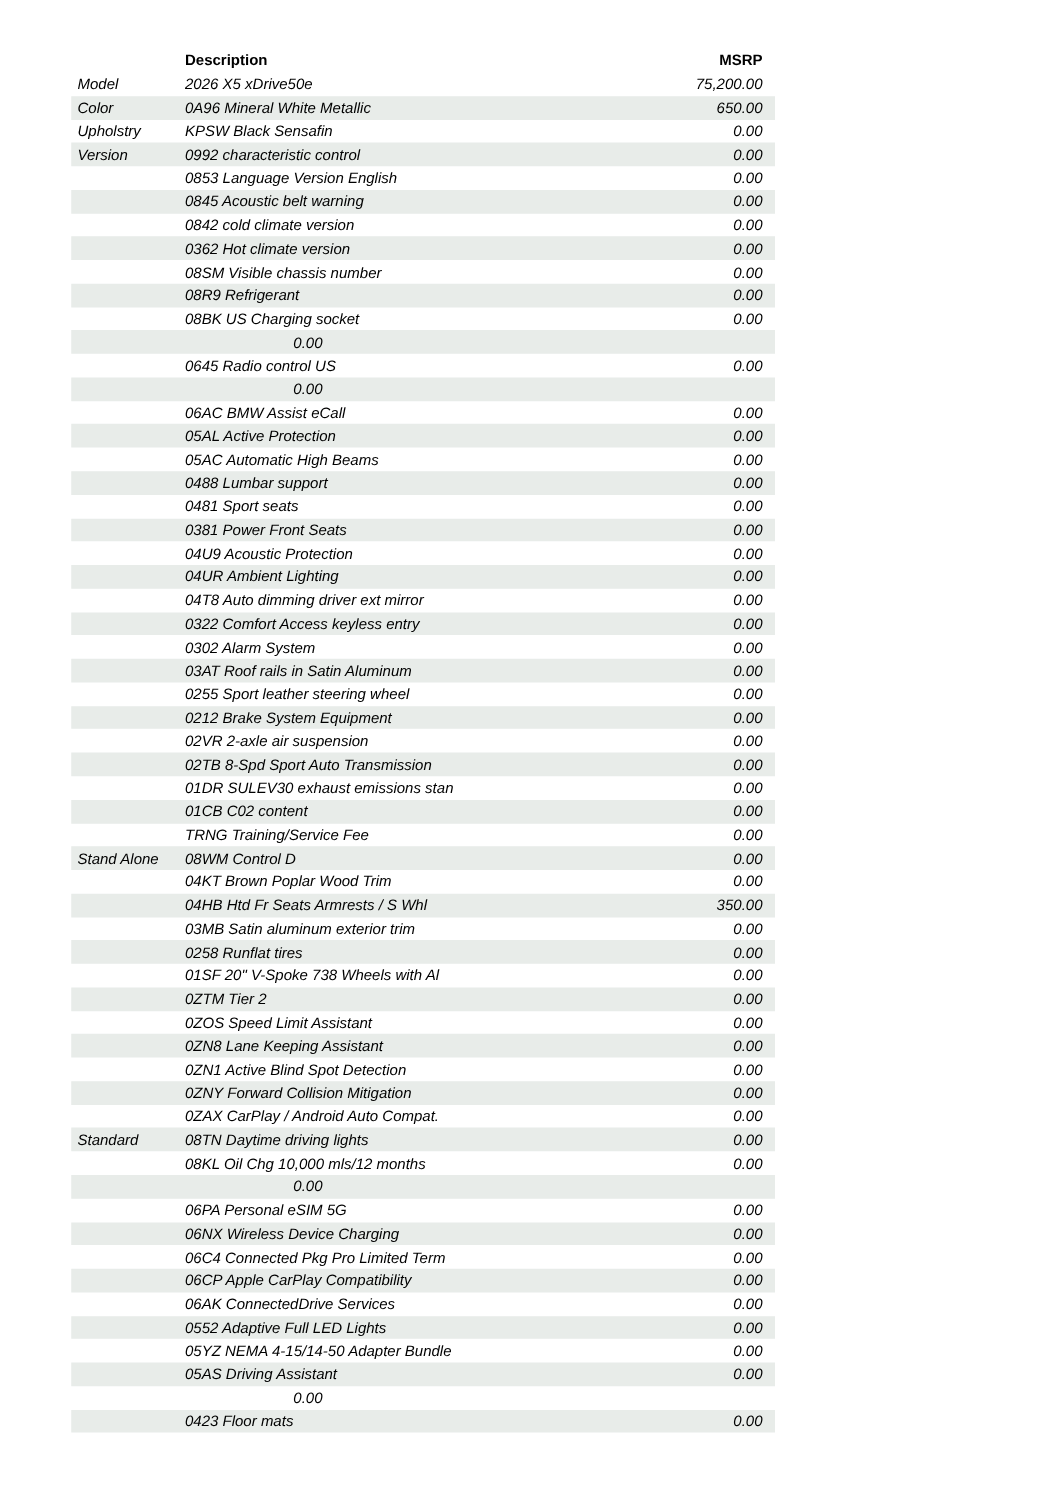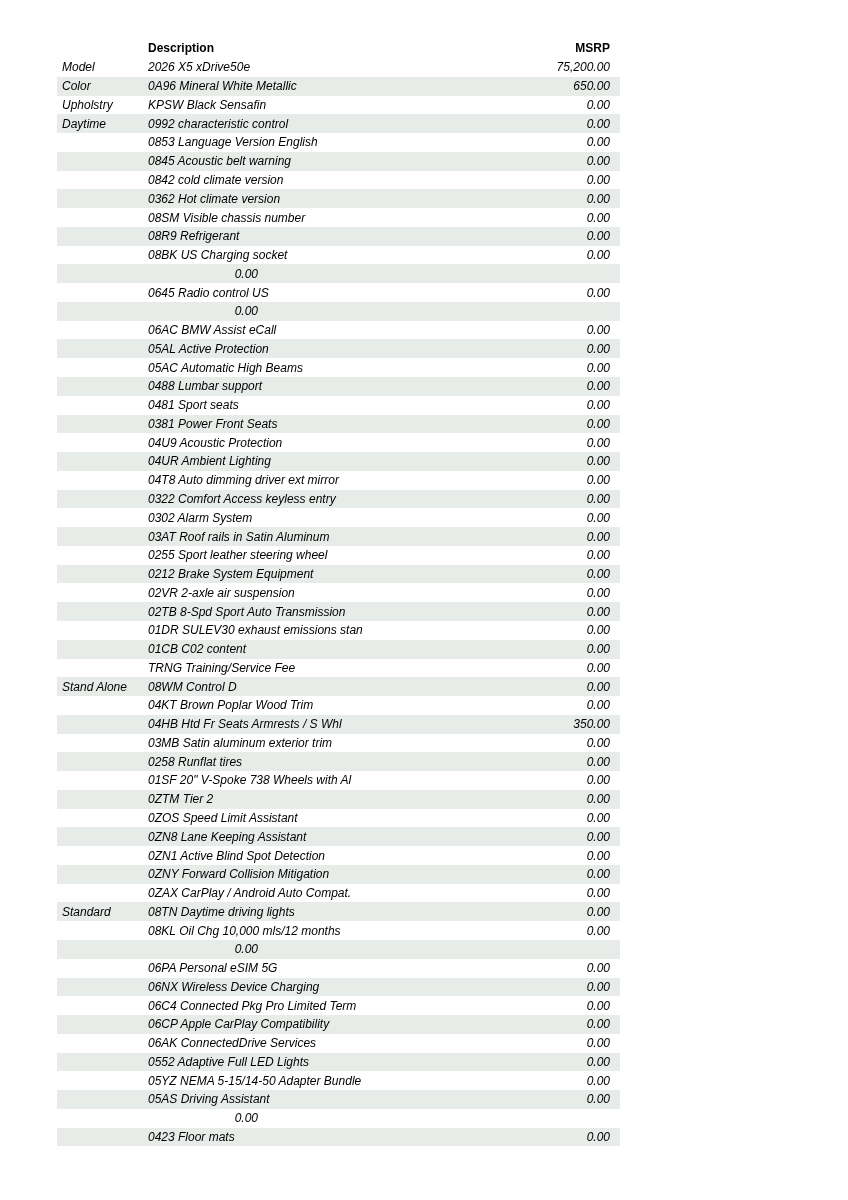--- a/index.html
+++ b/index.html
@@ -78,21 +78,21 @@
         <div class="col-cat">Color</div>
         <div class="col-desc">0A96 Mineral White Metallic</div>
         <div class="col-msrp">650.00</div>
       </div>
       <div class="row">
         <div class="col-cat">Upholstry</div>
         <div class="col-desc">KPSW Black Sensafin</div>
         <div class="col-msrp">0.00</div>
       </div>
       <div class="row striped">
-        <div class="col-cat">Daytime</div>
+        <div class="col-cat">Version</div>
         <div class="col-desc">0992 characteristic control</div>
         <div class="col-msrp">0.00</div>
       </div>
       <div class="row">
         <div class="col-cat"></div>
         <div class="col-desc">0853 Language Version English</div>
         <div class="col-msrp">0.00</div>
       </div>
       <div class="row striped">
         <div class="col-cat"></div>
@@ -331,21 +331,21 @@
         <div class="col-desc">06AK ConnectedDrive Services</div>
         <div class="col-msrp">0.00</div>
       </div>
       <div class="row striped">
         <div class="col-cat"></div>
         <div class="col-desc">0552 Adaptive Full LED Lights</div>
         <div class="col-msrp">0.00</div>
       </div>
       <div class="row">
         <div class="col-cat"></div>
-        <div class="col-desc">05YZ NEMA 5-15/14-50 Adapter Bundle</div>
+        <div class="col-desc">05YZ NEMA 4-15/14-50 Adapter Bundle</div>
         <div class="col-msrp">0.00</div>
       </div>
       <div class="row striped">
         <div class="col-cat"></div>
         <div class="col-desc">05AS Driving Assistant</div>
         <div class="col-msrp">0.00</div>
       </div>
       <div class="row">
         <div class="col-cat"></div>
         <div class="col-msrp">0.00</div>

